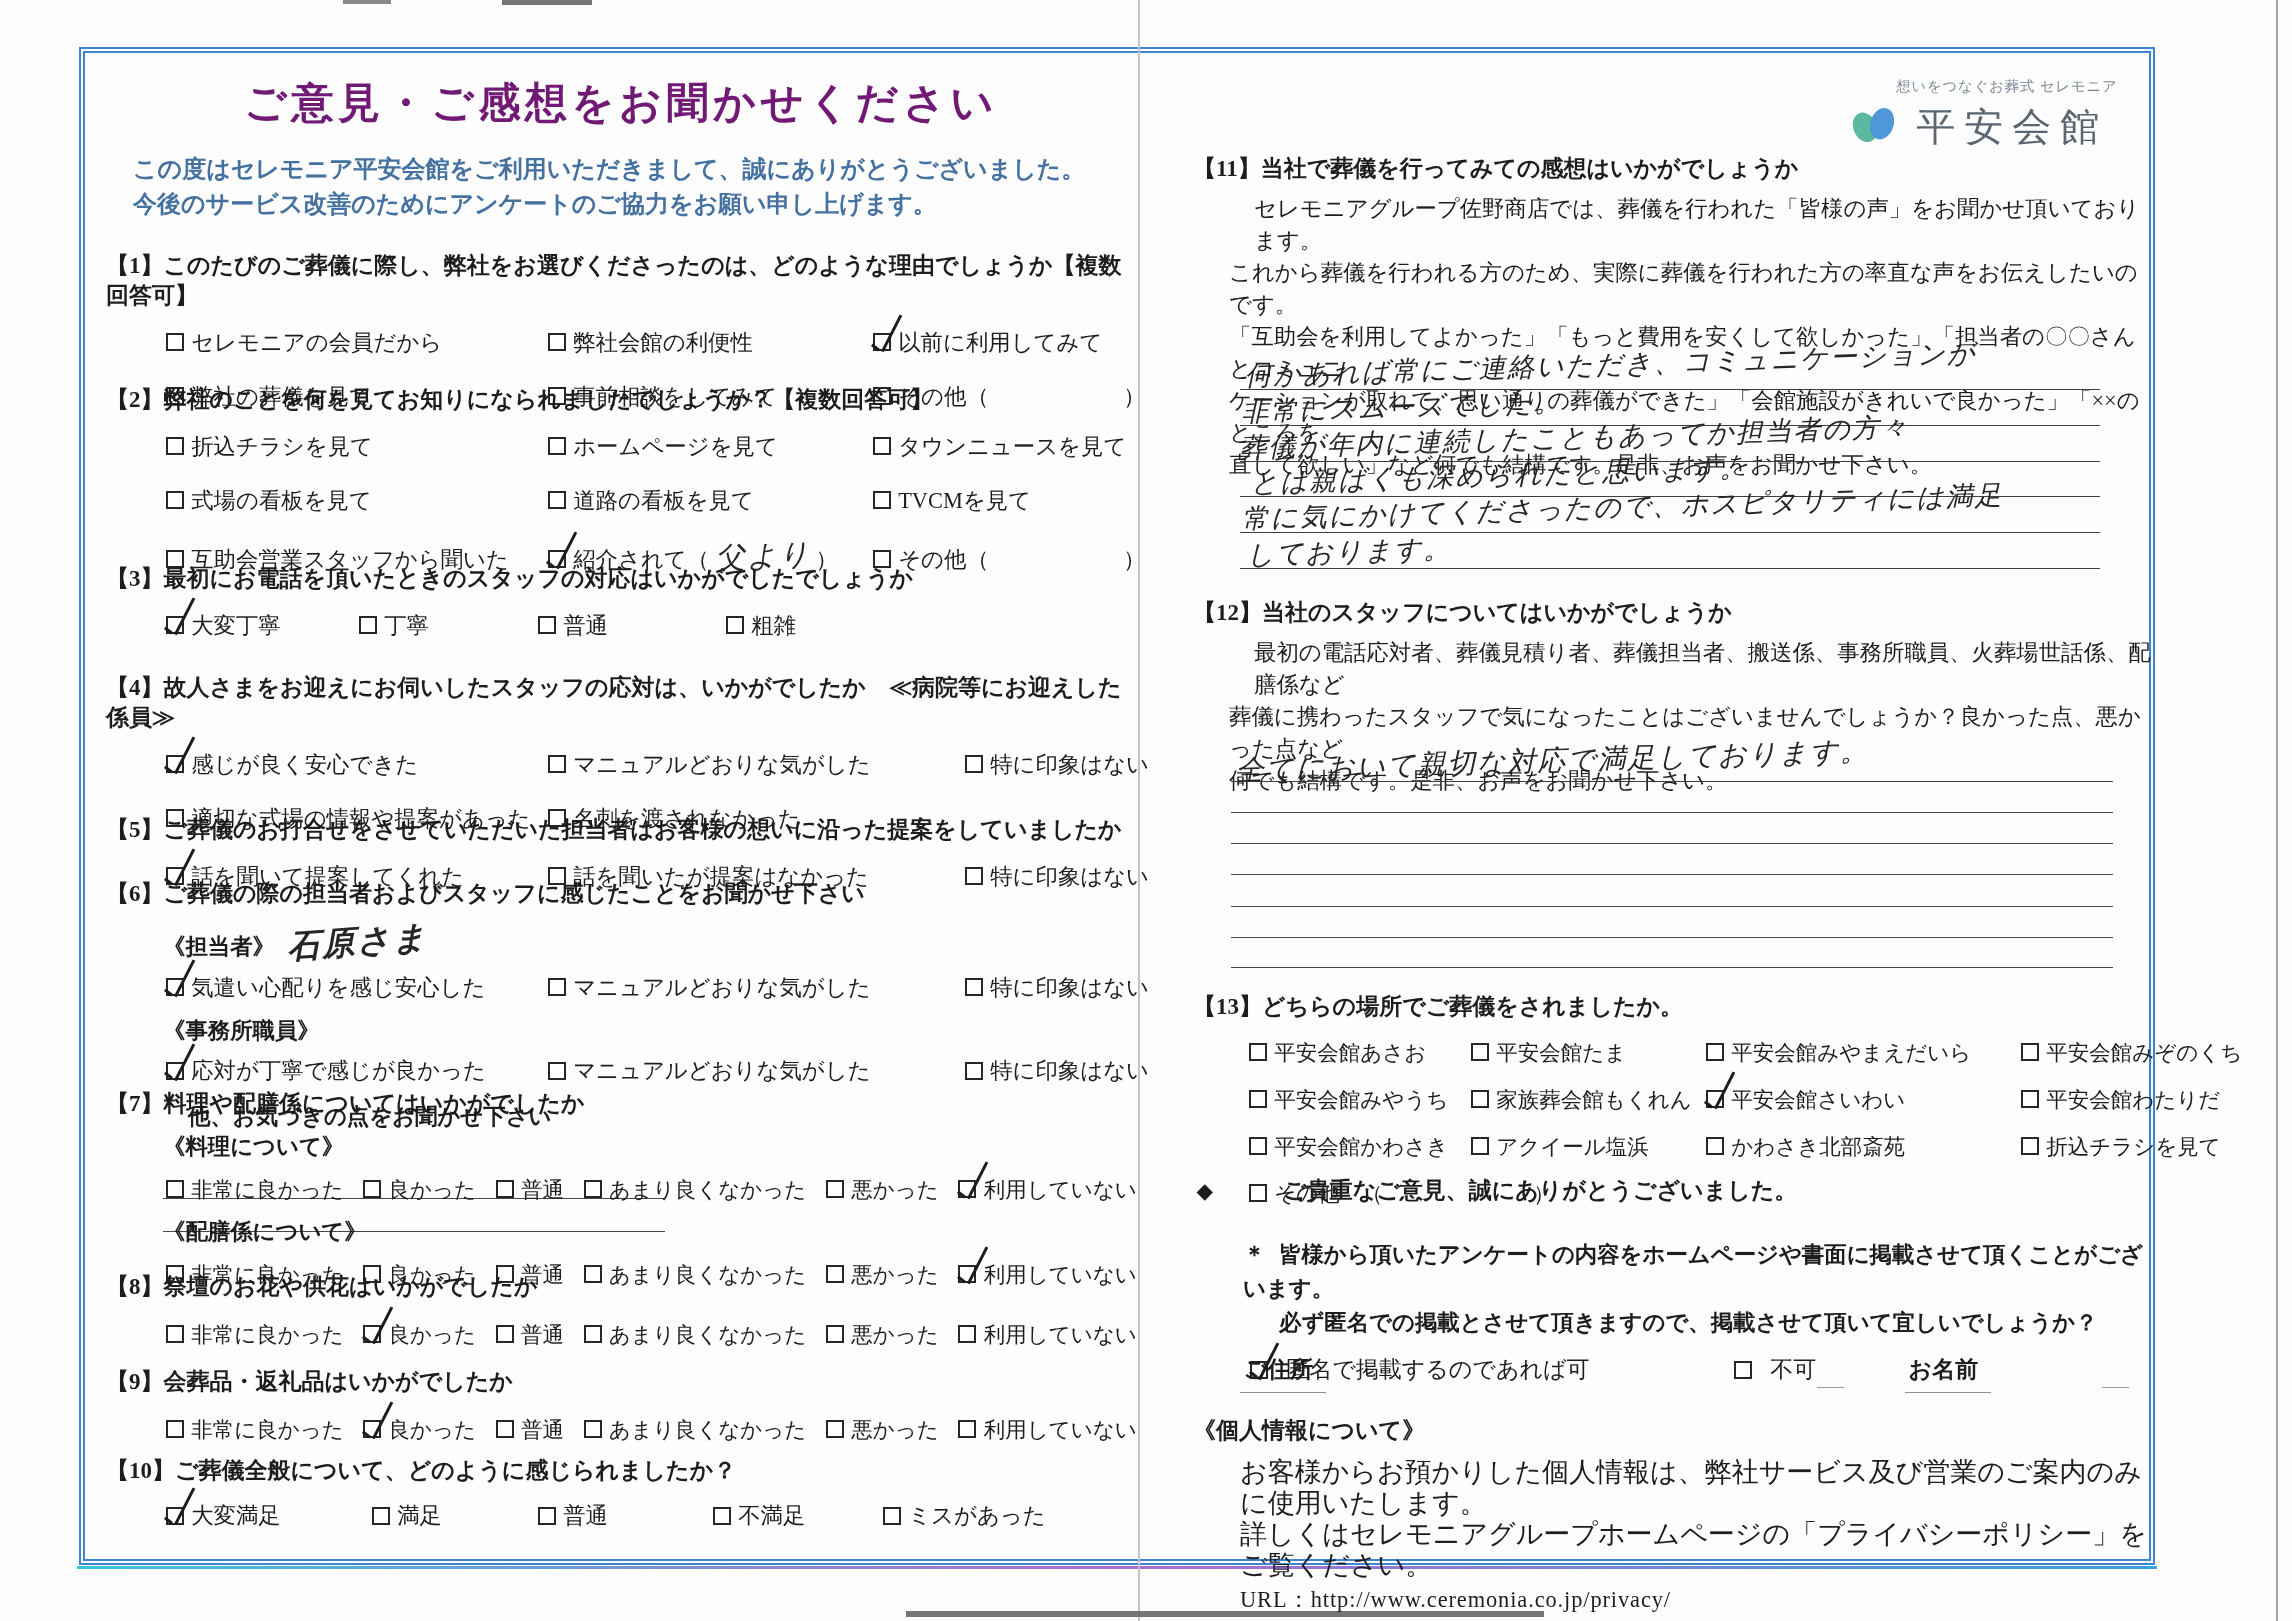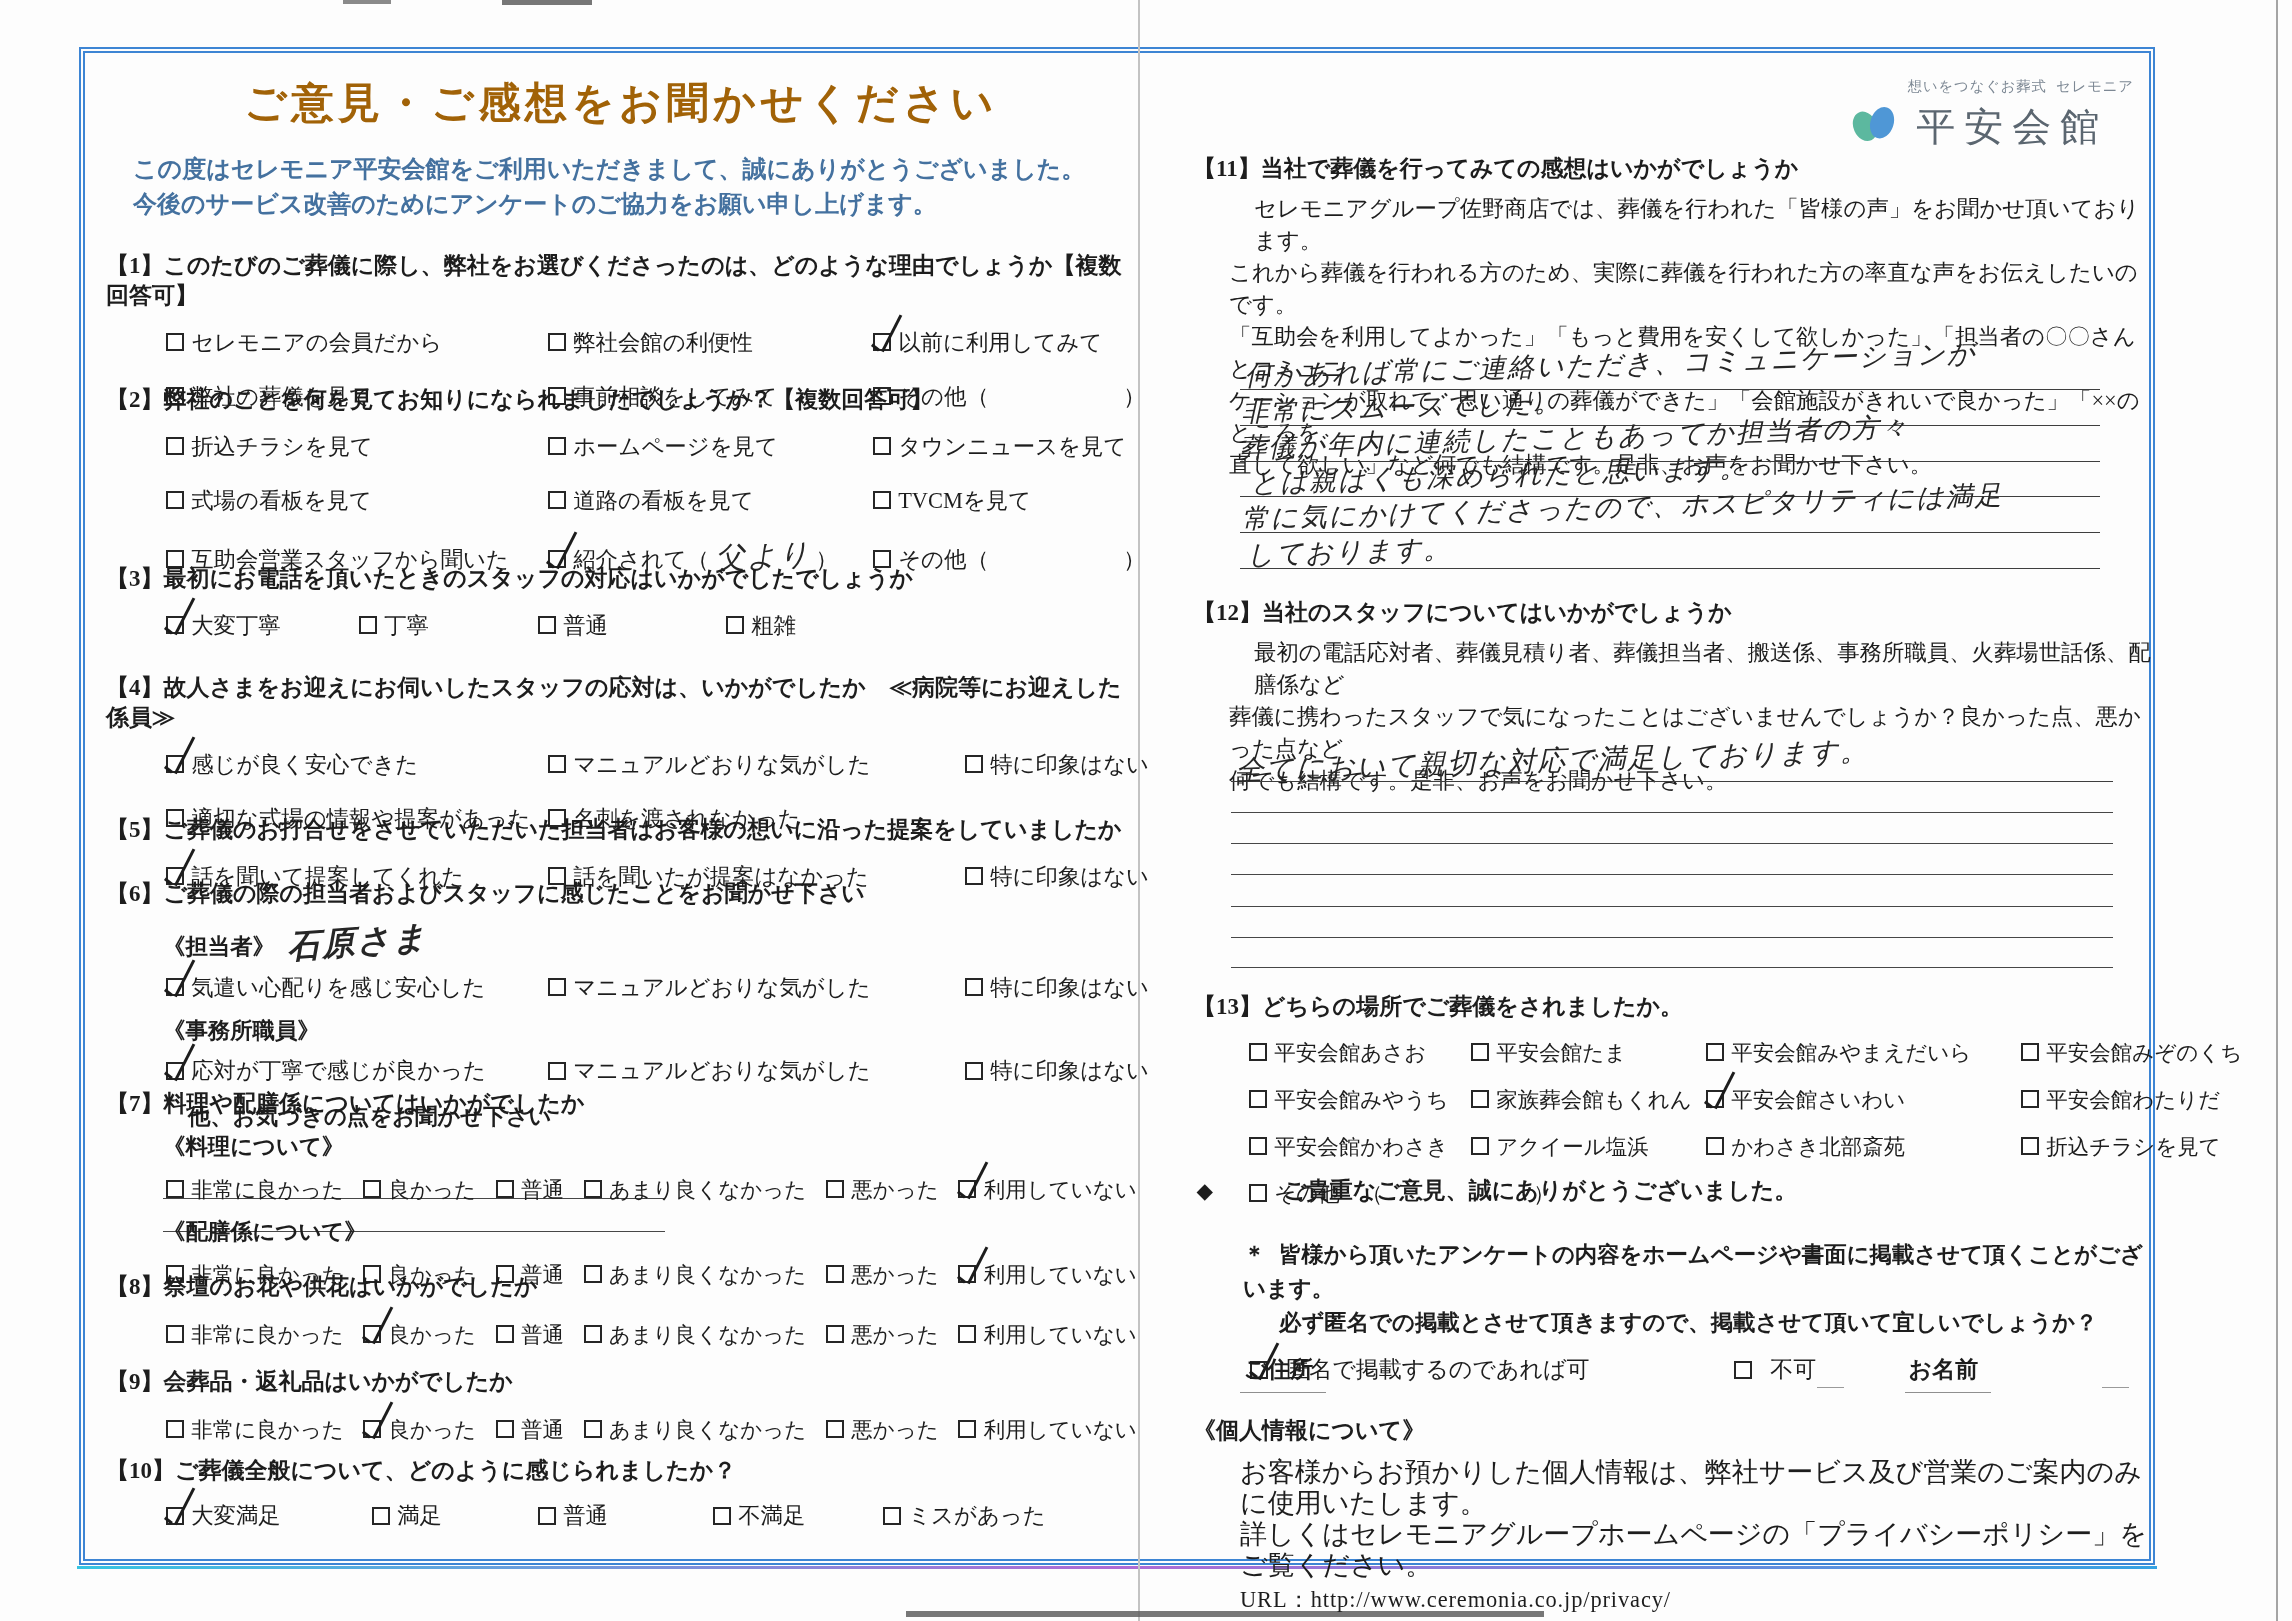--- a/index.html
+++ b/index.html
@@ -11,21 +11,21 @@
   .art-top1{position:absolute;left:343px;top:0;width:48px;height:3.6px;background:#8a8a8a}
   .art-top2{position:absolute;left:502px;top:0;width:90px;height:4.5px;background:#777}
   .art-bottom{position:absolute;left:906px;top:1611px;width:638px;height:6.3px;background:#5f5f5f;opacity:.85}
   
   .frame{position:absolute;left:79px;top:47px;width:2076px;height:1518px;border:6.3px double #3d85d4;box-sizing:border-box}
   .frame::after{content:"";position:absolute;left:-8px;right:-8px;bottom:-9.9px;height:2.7px;background:linear-gradient(90deg,#35c4e2,#b06ad4,#35a2e2)}
   
   .page-left{position:absolute;left:106px;top:0;width:1030px;height:1622px}
   .page-right{position:absolute;left:1193px;top:0;width:963px;height:1622px}
   .blk{position:absolute;left:0;width:100%}
-  .title{font-size:42px;letter-spacing:4.5px;text-align:center;color:#a16207;font-weight:600}
+  .title{font-size:42px;letter-spacing:4.5px;text-align:center;color:#701a75;font-weight:600}
   .intro{font-size:24px;font-weight:bold;color:#44719f;line-height:1.45;padding-left:27px}
   .qlabel{font-size:23px;font-weight:bold;line-height:1.3}
   .sub{font-size:22.4px;font-weight:bold;padding-left:57px;margin-top:12.5px}
   .note{font-size:22.4px;font-weight:bold;padding-left:82px;margin-top:14.3px}
   
   .opts{margin-top:16px;padding-left:60px;row-gap:23px;display:grid;font-size:22.4px}
   .g3a{grid-template-columns:382px 325px 1fr}
   .g3b{grid-template-columns:382px 417px 1fr}
   .g4{grid-template-columns:193px 179px 188px 1fr}
   .g5{grid-template-columns:206px 166px 175px 170px 1fr}
@@ -41,21 +41,21 @@
   .hwarea{position:absolute}
   .hwrow{position:relative;border-bottom:1.8px solid #3e3e3e}
   .hwrow.blank{border-bottom:1.6px solid #474747}
   .hwrow .hw{position:absolute;left:5.4px;bottom:-4.5px;font-size:27px;white-space:nowrap;transform:rotate(-1.8deg);transform-origin:left bottom}
   .hwrow:nth-child(2) .hw{left:1.8px}.hwrow:nth-child(3) .hw{left:0}.hwrow:nth-child(4) .hw{left:10.7px}.hwrow:nth-child(5) .hw{left:1.8px}.hwrow:nth-child(6) .hw{left:7.2px}
   .para{font-size:22.4px;line-height:32px;margin-top:9px}
   .para .ind{padding-left:25px}
   
   .ruled{border-bottom:1.6px solid #474747;height:32px;margin-left:57px;width:502px}
   
-  .logo{position:absolute;right:10.7px;top:77px;width:296px;text-align:center;font-family:Liberation Mono, monospace}
+  .logo{position:absolute;right:10.7px;top:77px;width:296px;text-align:left;font-family:Liberation Sans, sans-serif}
   .logo .tag{font-size:14.3px;color:#7d8894;letter-spacing:0.9px;padding-left:47px}
   .logo .row{display:flex;align-items:center;margin-top:3.6px}
   .logo .nm{font-size:39px;color:#5b6670;letter-spacing:9px;margin-left:17px}
   
   .closing{font-size:23px;font-weight:bold}
   .dia{color:#1c1c1c;margin-right:70px;font-size:21.5px}
   .ast{display:inline-block;width:36px;font-size:23px;font-weight:bold}
   .consent-line{font-size:22.4px;font-weight:bold;line-height:34px}
   .consent-opts{display:grid;grid-template-columns:484px 1fr;padding-left:56px;margin-top:14.3px;font-size:23px}
   .consent-opts .cb{margin-right:18px}

